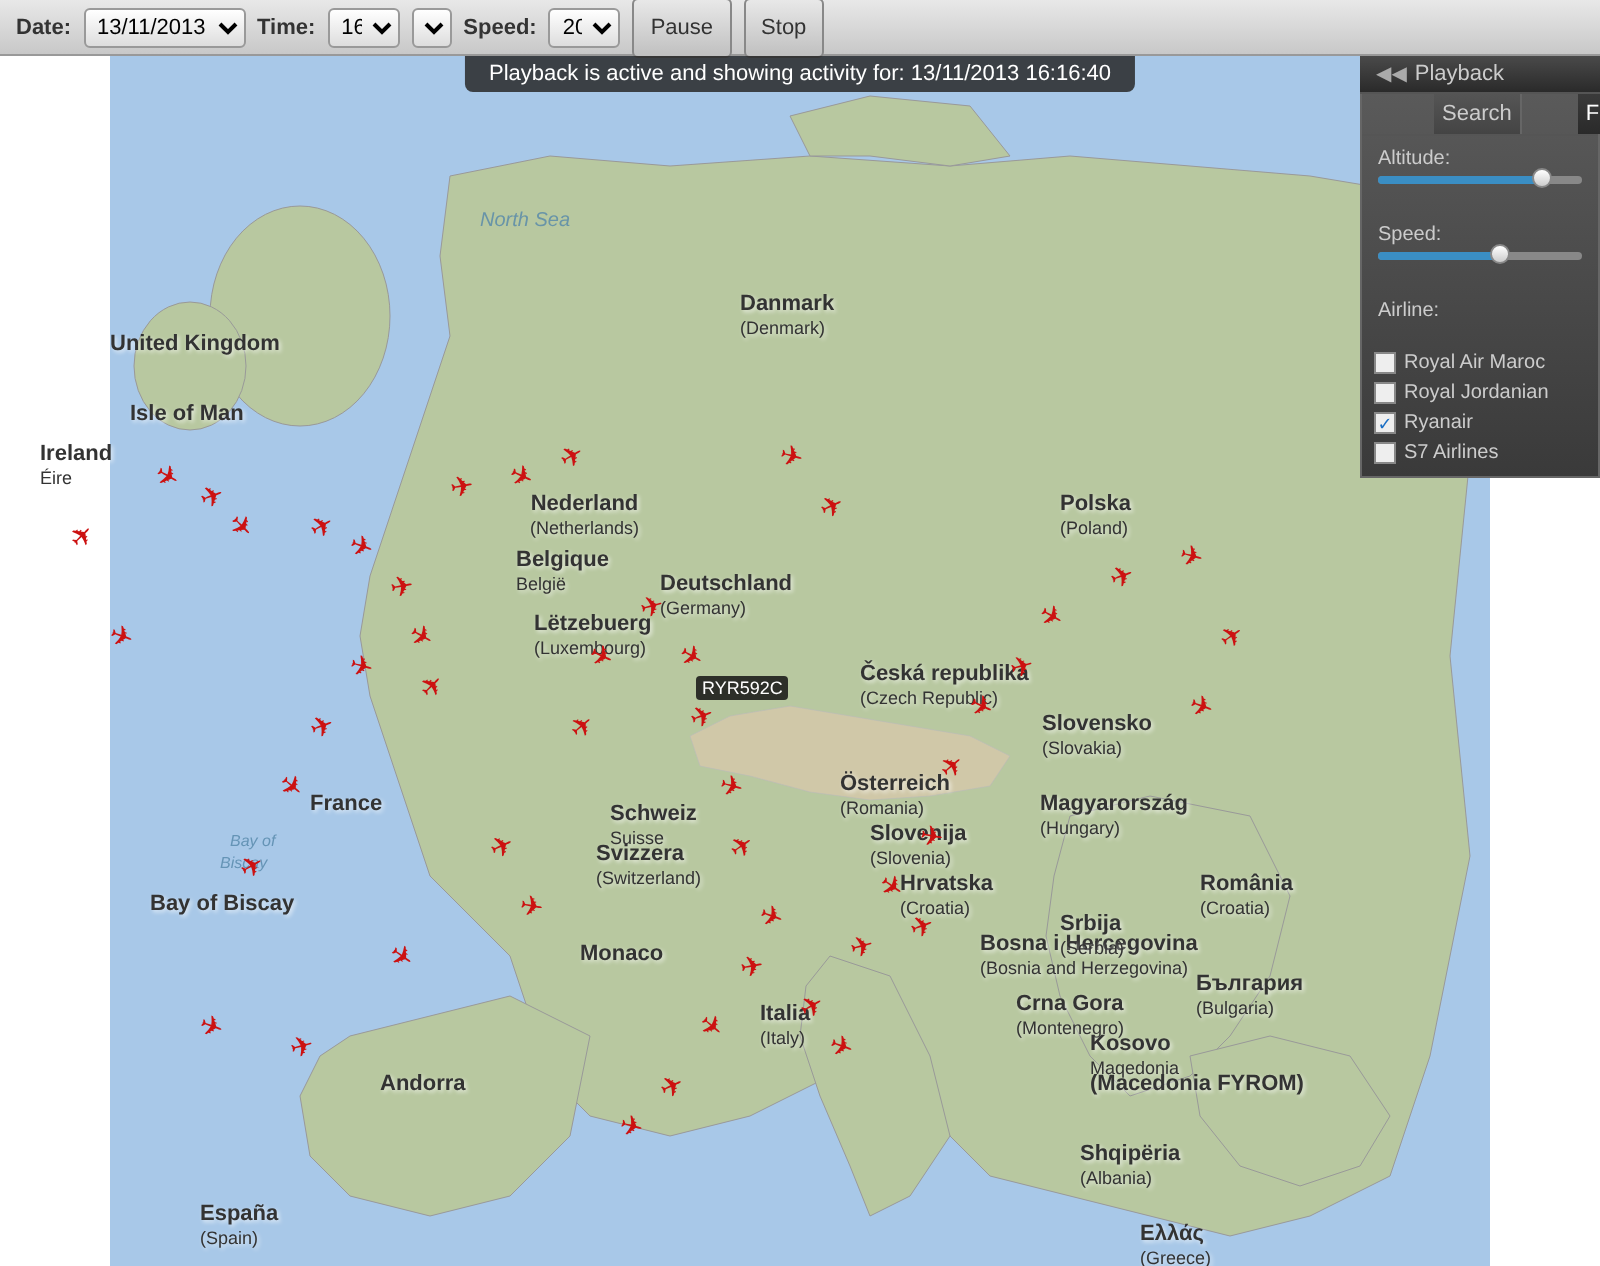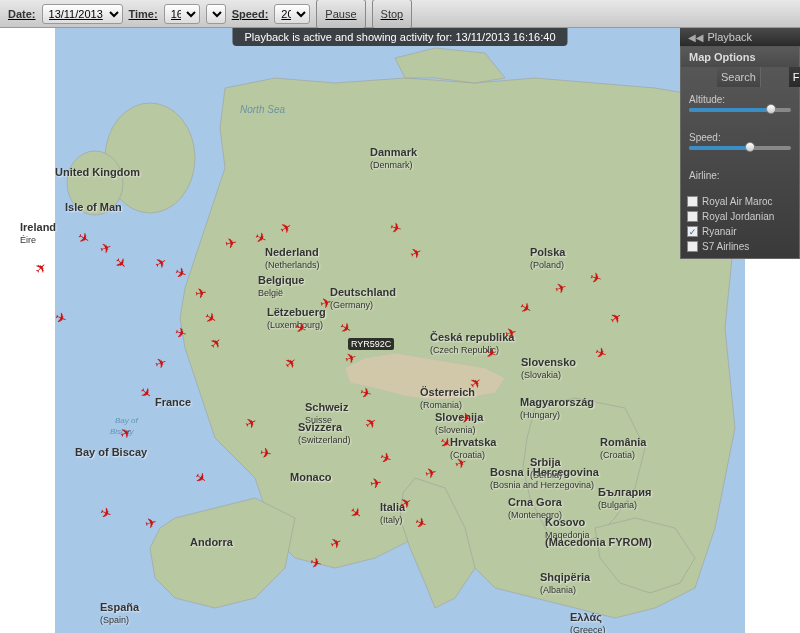--- a/index.html
+++ b/index.html
@@ -10,21 +10,20 @@
       position: absolute;
       top: 0; left: 0; right: 0;
       height: 28px;
       background: linear-gradient(to bottom, #e8e8e8, #c8c8c8);
       border-bottom: 1px solid #999;
       display: flex;
       align-items: center;
       padding: 0 8px;
       gap: 6px;
       z-index: 100;
-      text-decoration: underline;
     }
     .toolbar-label {
       font-size: 11px;
       color: #333;
       font-weight: bold;
     }
     .toolbar-select {
       font-size: 11px;
       height: 20px;
       background: linear-gradient(to bottom, #fff, #ddd);
@@ -286,21 +285,21 @@
   
   <div id="country-labels">
       <div class="country-label" style="left: 55px; top: 138px;">United Kingdom</div>
       <div class="country-label" style="left: 20px; top: 193px;">Ireland<br><span class="country-sublabel">Éire</span></div>
       <div class="country-label" style="left: 155px; top: 368px;">France</div>
       <div class="country-label" style="left: 330px; top: 258px;">Deutschland<br><span class="country-sublabel">(Germany)</span></div>
       <div class="country-label" style="left: 100px; top: 573px;">España<br><span class="country-sublabel">(Spain)</span></div>
       <div class="country-label" style="left: 380px; top: 473px;">Italia<br><span class="country-sublabel">(Italy)</span></div>
       <div class="country-label" style="left: 530px; top: 218px;">Polska<br><span class="country-sublabel">(Poland)</span></div>
       <div class="country-label" style="left: 600px; top: 408px;">România<br><span class="country-sublabel">(Croatia)</span></div>
-      <div class="country-label" style="left: 265px; top: 218px;">Nederland<br><span class="country-sublabel">(Netherlands)</span></div>
+      <div class="country-label" style="left: 265px; top: 218px; text-align: center;">Nederland<br><span class="country-sublabel">(Netherlands)</span></div>
       <div class="country-label" style="left: 258px; top: 246px;">Belgique<br><span class="country-sublabel">België</span></div>
       <div class="country-label" style="left: 267px; top: 278px;">Lëtzebuerg<br><span class="country-sublabel">(Luxembourg)</span></div>
       <div class="country-label" style="left: 305px; top: 373px;">Schweiz<br><span class="country-sublabel">Suisse</span></div>
       <div class="country-label" style="left: 298px; top: 393px;">Svizzera<br><span class="country-sublabel">(Switzerland)</span></div>
       <div class="country-label" style="left: 420px; top: 358px;">Österreich<br><span class="country-sublabel">(Romania)</span></div>
       <div class="country-label" style="left: 430px; top: 303px;">Česká republika<br><span class="country-sublabel">(Czech Republic)</span></div>
       <div class="country-label" style="left: 505px; top: 328px; margin-left: 16px;">Slovensko<br><span class="country-sublabel">(Slovakia)</span></div>
       <div class="country-label" style="left: 435px; top: 383px;">Slovenija<br><span class="country-sublabel">(Slovenia)</span></div>
       <div class="country-label" style="left: 450px; top: 408px;">Hrvatska<br><span class="country-sublabel">(Croatia)</span></div>
       <div class="country-label" style="left: 520px; top: 368px;">Magyarország<br><span class="country-sublabel">(Hungary)</span></div>
@@ -376,21 +375,20 @@
   
   <div class="flight-label" style="left: 348px; top: 310px;">RYR592C</div>
 </div>
 
 <div id="right-panel">
   <div id="playback-indicator">
     <span class="play-icon">◀◀</span>
     <span>Playback</span>
   </div>
   <div id="map-options">
-    <div id="map-options-title">Map Options</div>
     <div class="tab-row">
       <button class="tab-btn">Search</button>
       <button class="tab-btn active">Filter</button>
     </div>
     <div class="filter-section">
       <div class="filter-label">Altitude:</div>
       <div class="slider-track">
         <div class="slider-fill" style="width:80%"></div>
         <div class="slider-thumb" style="left:75%"></div>
       </div>

